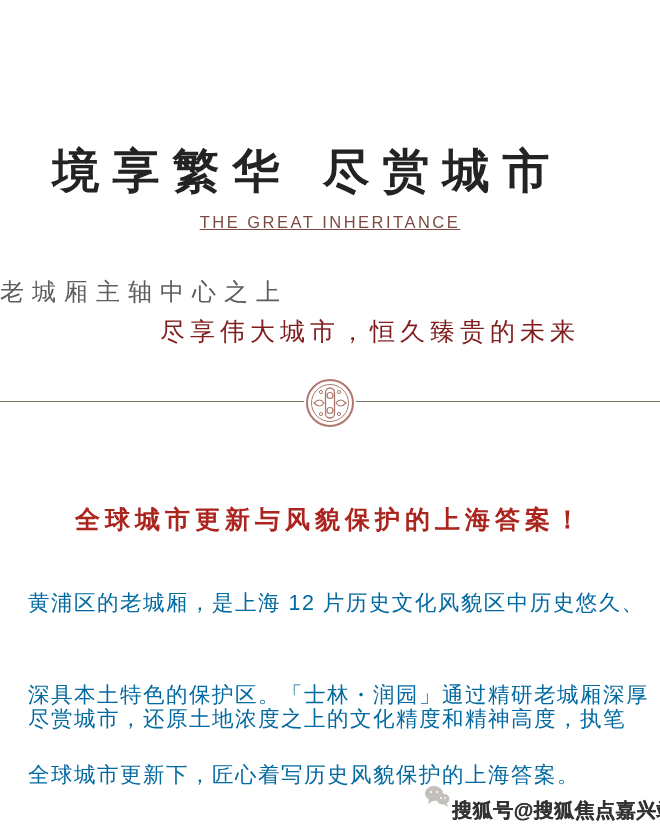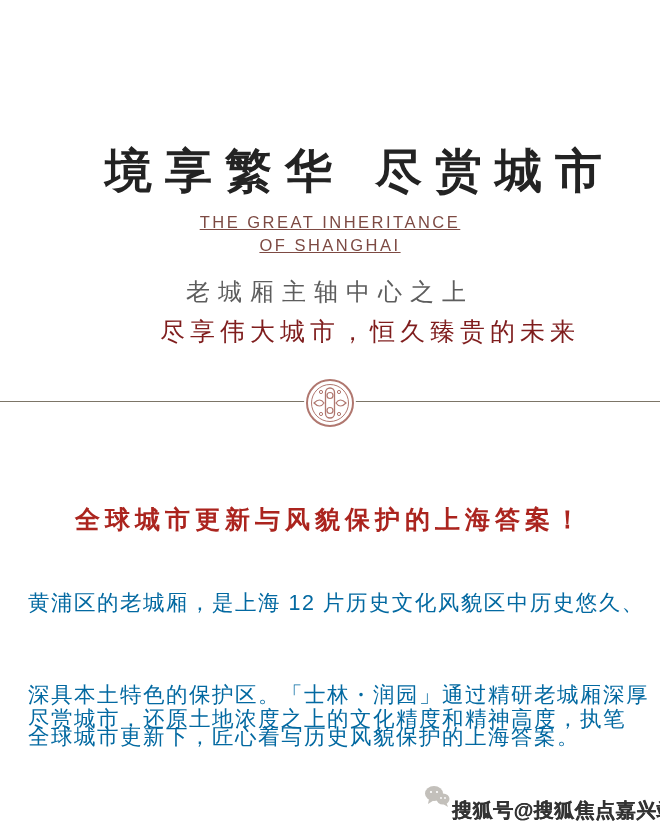--- a/index.html
+++ b/index.html
@@ -7,38 +7,38 @@
   .page{
     position:relative;
     width:660px;height:828px;
     background:#ffffff;
     overflow:hidden;
     margin:0 auto;
   }
   
   .hero-title{
     position:absolute;top:140px;left:0;width:615px;
-    text-align:right;
+    text-align:center;
     font-family:Liberation Mono, monospace;
     font-size:47px;font-weight:700;color:#232323;
     letter-spacing:13px;
     white-space:nowrap;
   }
   .hero-title .gap{display:inline-block;width:30px;}
   .hero-subtitle{
     position:absolute;top:211px;left:0;width:660px;
     text-align:center;
     font-size:16.5px;line-height:1.4;
     color:#7d4a43;letter-spacing:2.5px;
     font-weight:500;
     text-decoration:underline;
   }
   .tagline-1{
     position:absolute;top:276px;left:0;width:660px;
-    text-align:center;font-size:24px;color:#5d5d5d;
+    text-align:left;font-size:24px;color:#5d5d5d;
     letter-spacing:8px;white-space:nowrap;
   }
   .tagline-2{
     position:absolute;top:315px;left:0;width:660px;
     text-align:center;font-size:25px;color:#7f1d1d;
     letter-spacing:5px;white-space:nowrap;padding-left:40px;
   }
   
   .divider-line{
     position:absolute;top:401px;left:0;width:660px;height:0;
@@ -59,21 +59,21 @@
   
   .para{position:absolute;left:28px;width:612px;}
   .para-line{
     position:absolute;left:0;
     font-size:21.5px;color:#0369a1;letter-spacing:1.5px;
     white-space:nowrap;
   }
   .para-line.l0{top:588px;}
   .para-line.l1{top:680px;}
   .para-line.l2{top:704px;}
-  .para-line.l3{top:722px;}
+  .para-line.l3{top:760px;}
   
   .wm-wechat{
     position:absolute;top:784px;left:424px;
     display:flex;align-items:center;gap:4px;
     color:#c3c0bb;font-size:17px;letter-spacing:1px;
     white-space:nowrap;
   }
   .wm-sohu{
     position:absolute;top:797px;left:452px;
     font-size:20px;font-weight:700;color:#333333;
@@ -85,21 +85,20 @@
 <body>
 
 <div class="page">
 
   <div class="hero-title">
     <span>境享繁华</span><span class="gap"></span><span>尽赏城市</span>
   </div>
 
   <div class="hero-subtitle">
     <div>THE GREAT INHERITANCE</div>
-    <div>OF SHANGHAI</div>
   </div>
 
   <div class="tagline-1">老城厢主轴中心之上</div>
   <div class="tagline-2">尽享伟大城市，恒久臻贵的未来</div>
 
   <div class="divider-line"></div>
   <div class="divider-ornament">
     <svg width="52" height="52" viewBox="0 0 52 52">
       <g fill="none" stroke="#b0776f">
         <circle cx="26" cy="26" r="23" stroke-width="2"></circle>

